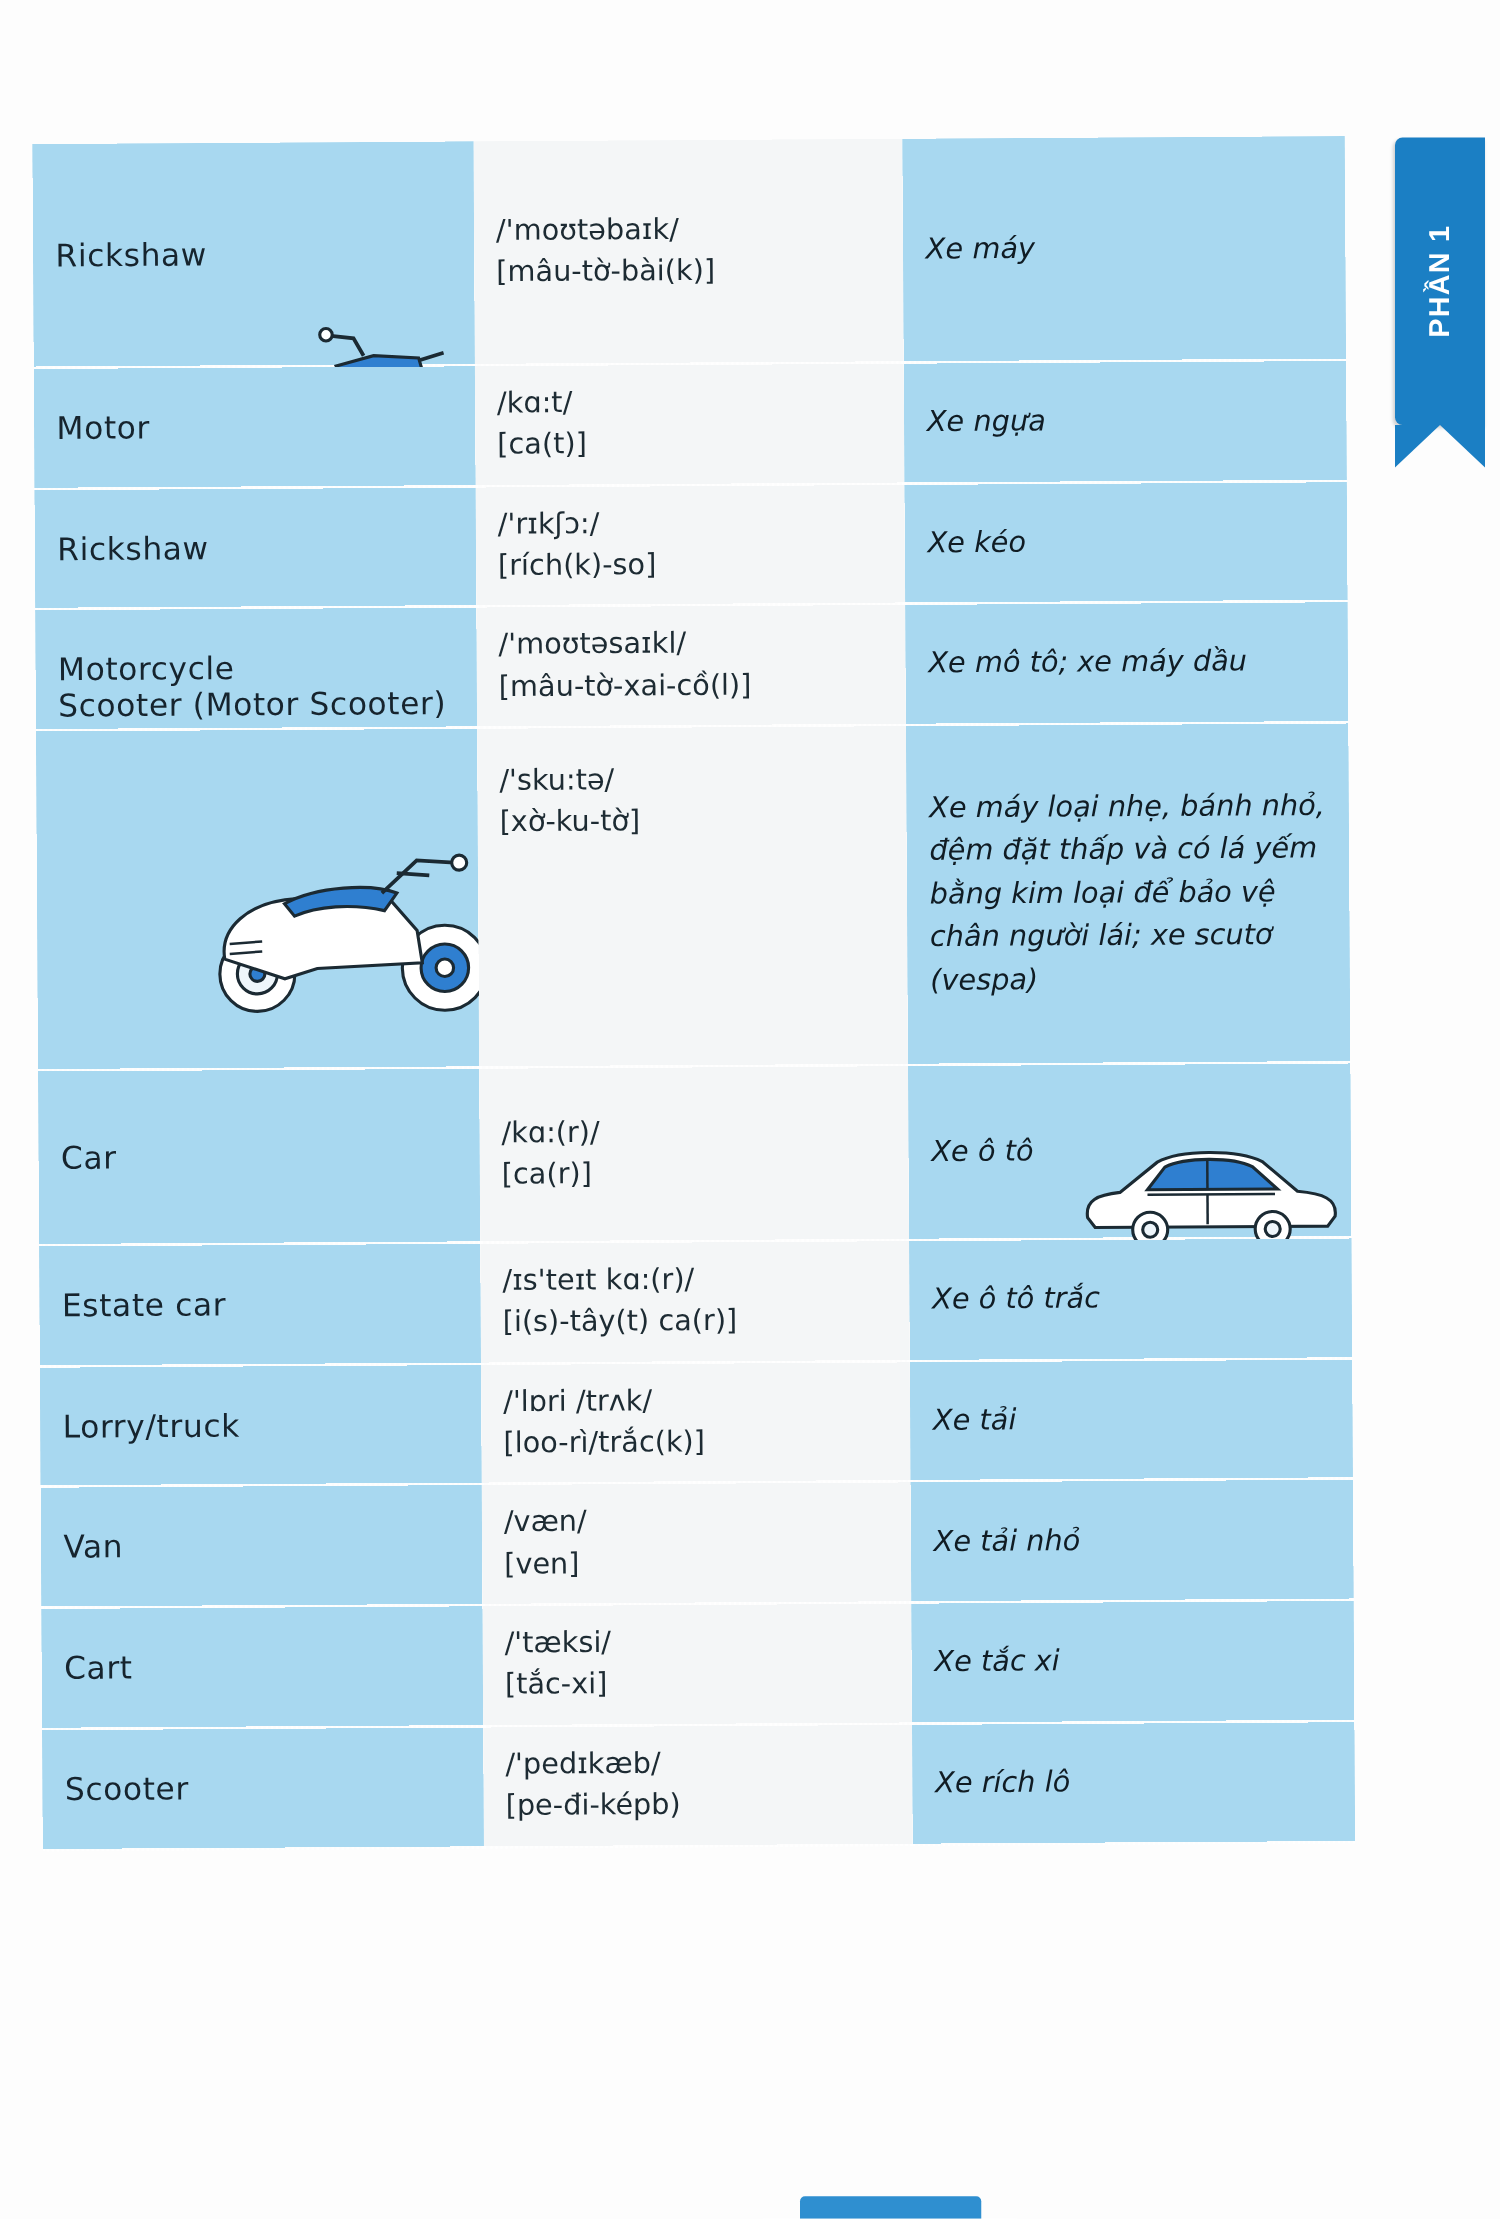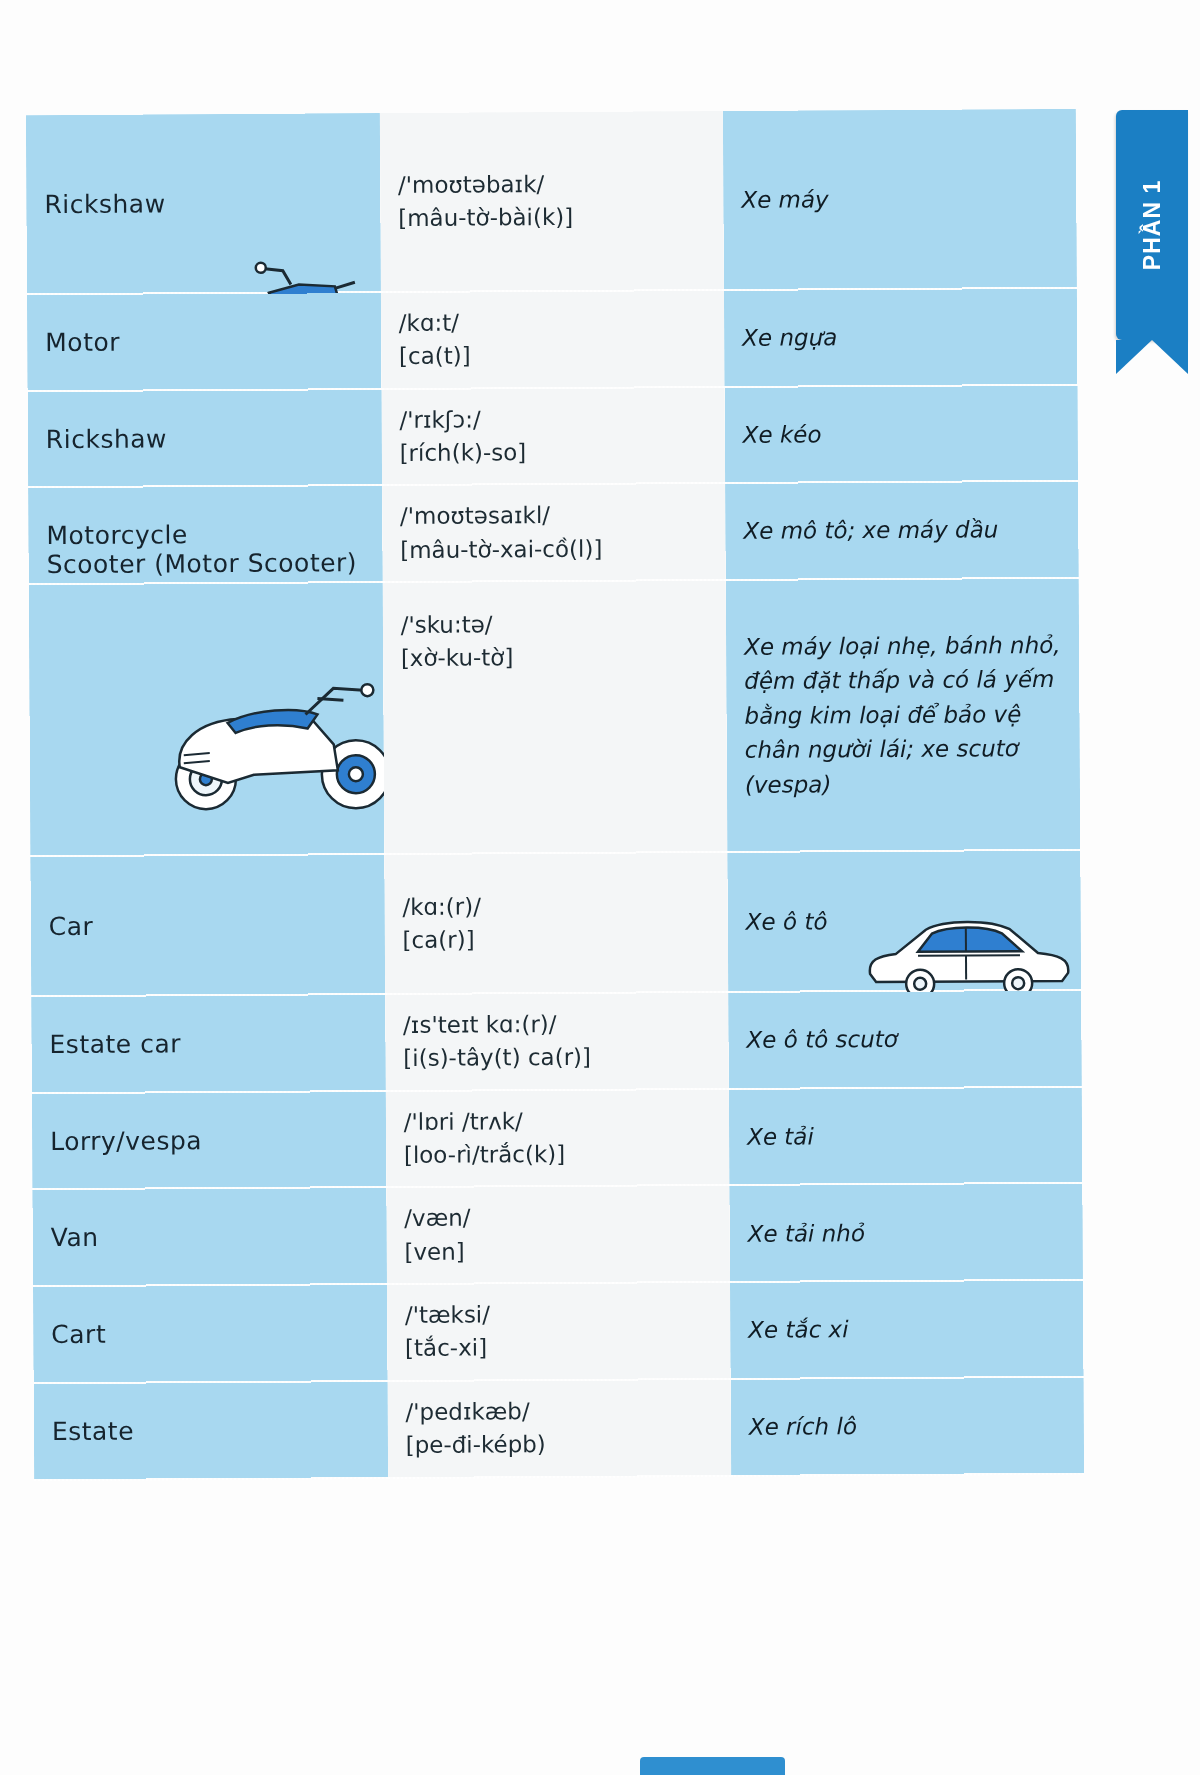--- a/index.html
+++ b/index.html
@@ -284,27 +284,27 @@
 
       <tr>
         <td class="col-en">
           <span>Estate car</span>
         </td>
         <td class="col-ipa">
           <span class="ipa-line">/ɪs'teɪt kɑ:(r)/</span>
           <span class="ipa-line second">[i(s)-tây(t) ca(r)]</span>
         </td>
         <td class="col-vi">
-          <span>Xe ô tô scutơ</span>
-        </td>
-      </tr>
-
-      <tr>
-        <td class="col-en">
-          <span>Lorry/vespa</span>
+          <span>Xe ô tô trắc</span>
+        </td>
+      </tr>
+
+      <tr>
+        <td class="col-en">
+          <span>Lorry/truck</span>
         </td>
         <td class="col-ipa">
           <span class="ipa-line">/'lɒri /trʌk/</span>
           <span class="ipa-line second">[loo-rì/trắc(k)]</span>
         </td>
         <td class="col-vi">
           <span>Xe tải</span>
         </td>
       </tr>
 
@@ -329,21 +329,21 @@
           <span class="ipa-line">/'tæksi/</span>
           <span class="ipa-line second">[tắc-xi]</span>
         </td>
         <td class="col-vi">
           <span>Xe tắc xi</span>
         </td>
       </tr>
 
       <tr>
         <td class="col-en">
-          <span>Estate</span>
+          <span>Scooter</span>
         </td>
         <td class="col-ipa">
           <span class="ipa-line">/'pedɪkæb/</span>
           <span class="ipa-line second">[pe-đi-képb)</span>
         </td>
         <td class="col-vi">
           <span>Xe rích lô</span>
         </td>
       </tr>
 

